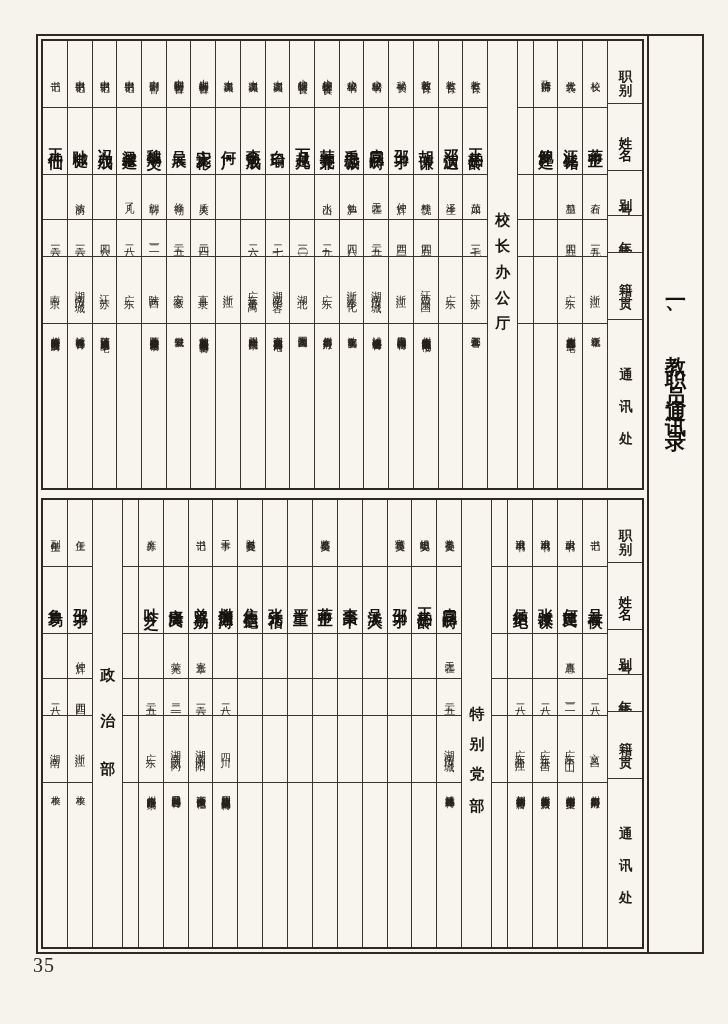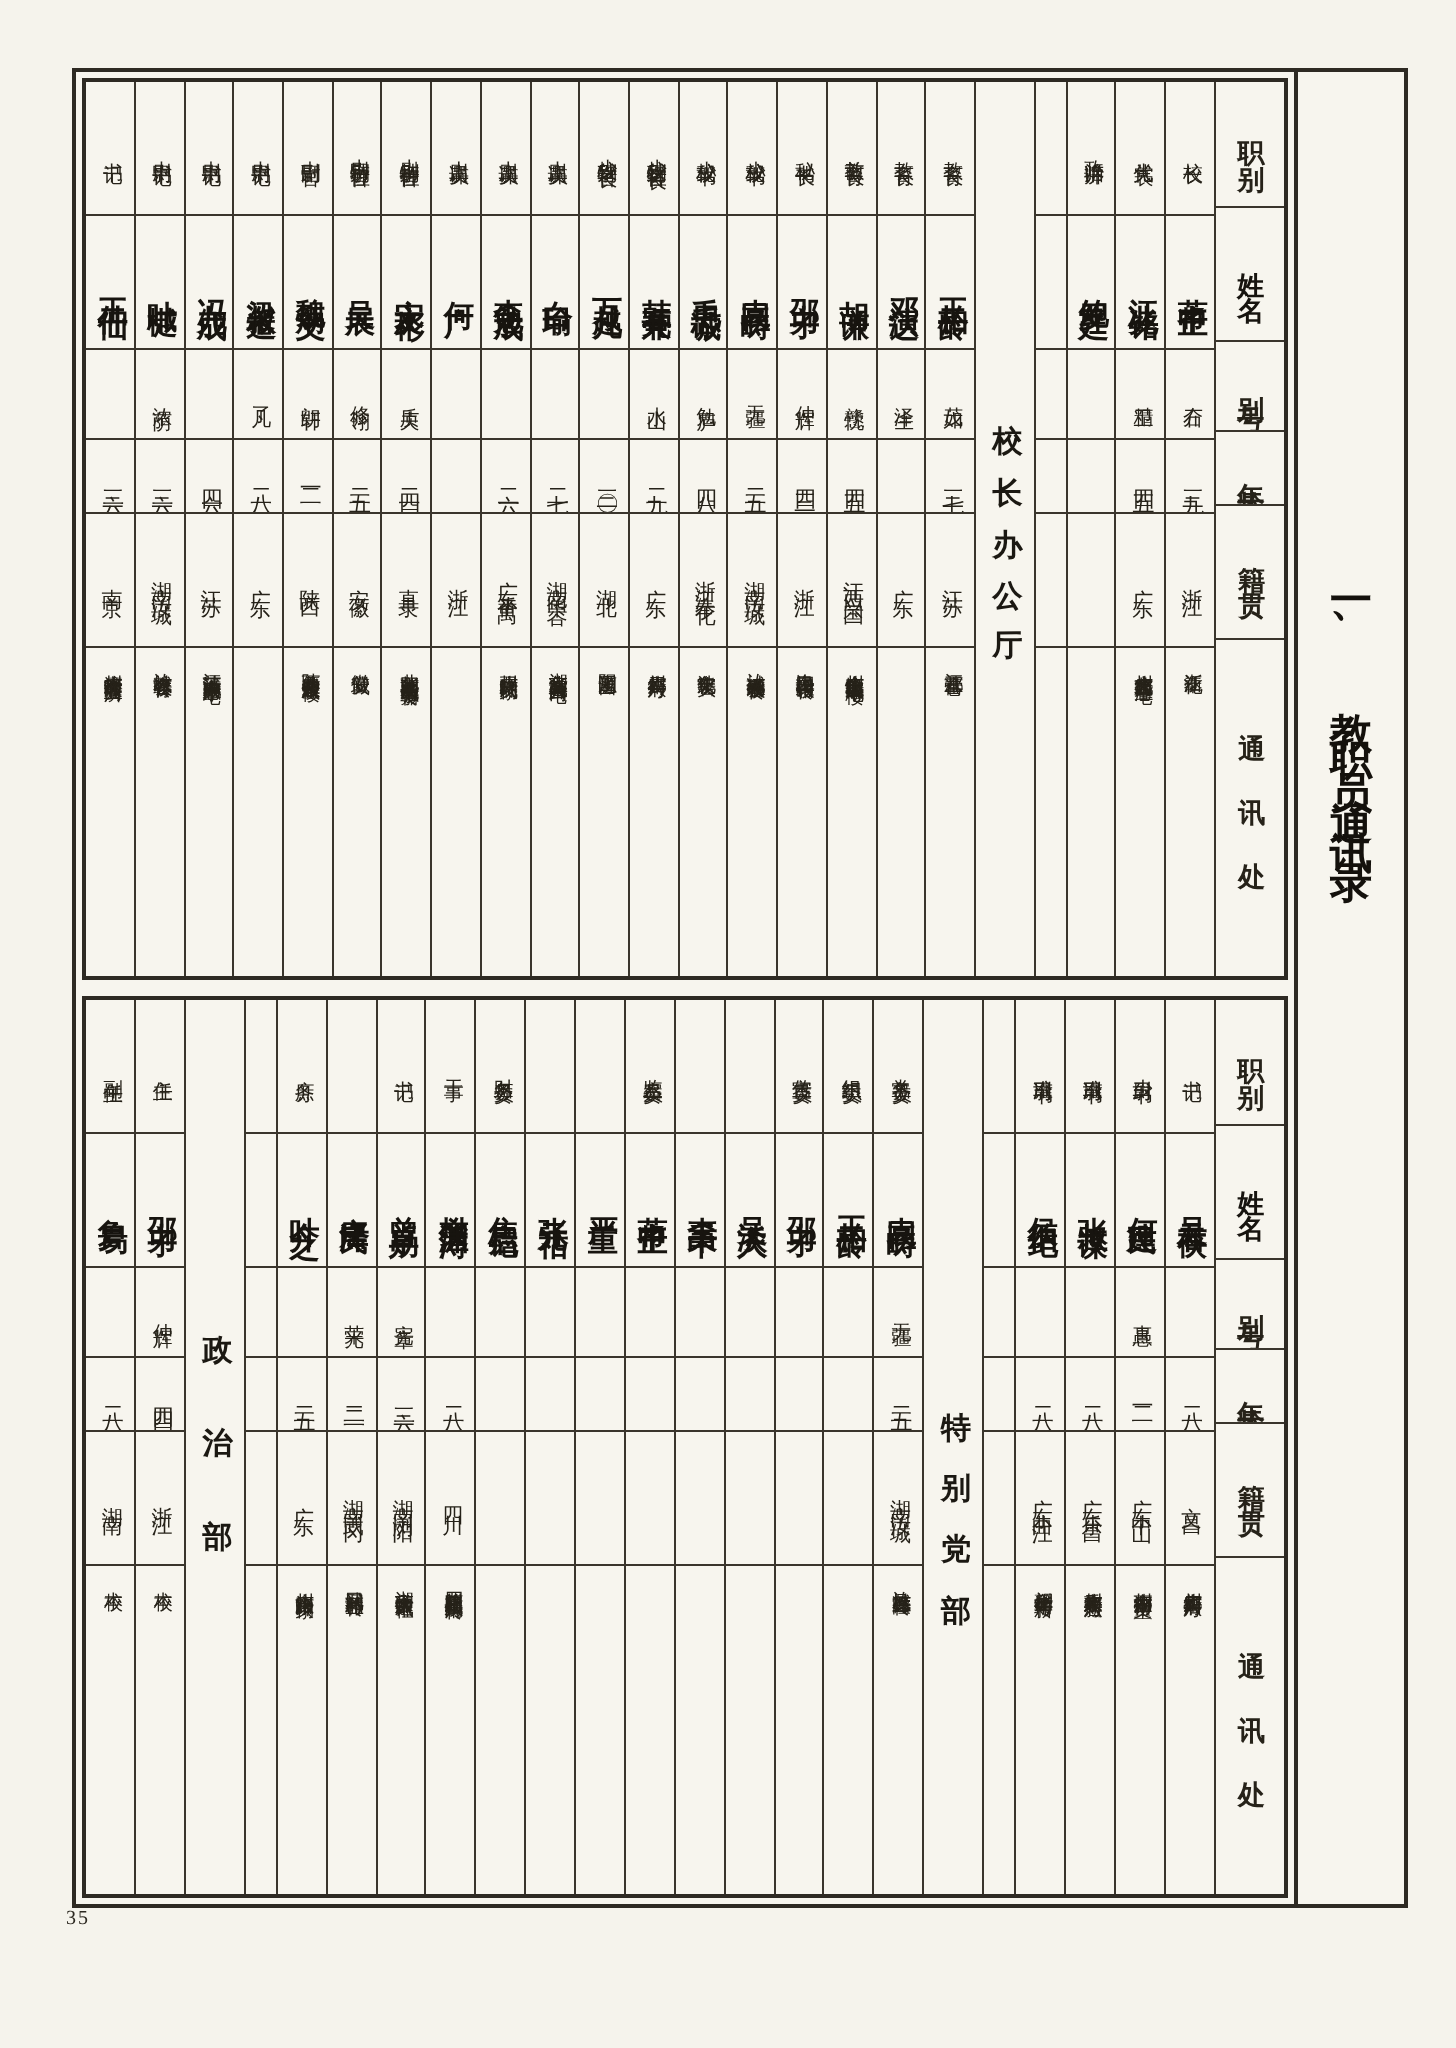--- a/index.html
+++ b/index.html
@@ -61,21 +61,21 @@
     width:53px;border-left:2px solid #2e2a23;
     display:flex;justify-content:center;align-items:flex-start;
   }
   .doc-title{
     writing-mode:vertical-rl;text-orientation:upright;
     font-size:21px;font-weight:bold;letter-spacing:15px;
     padding-top:252px;color:#14110c;
   }
   .page-number{
     position:absolute;left:33px;top:954px;
-    font-size:10px;color:#2c2821;letter-spacing:1px;
+    font-size:20px;color:#2c2821;letter-spacing:1px;
   }
 </style>
 </head>
 <body>
 
 <div class="page-frame">
   <div class="tables-area">
     <div class="staff-table">
         <div class="col header-col">
           <div class="cell c-role hcell">职别</div>

